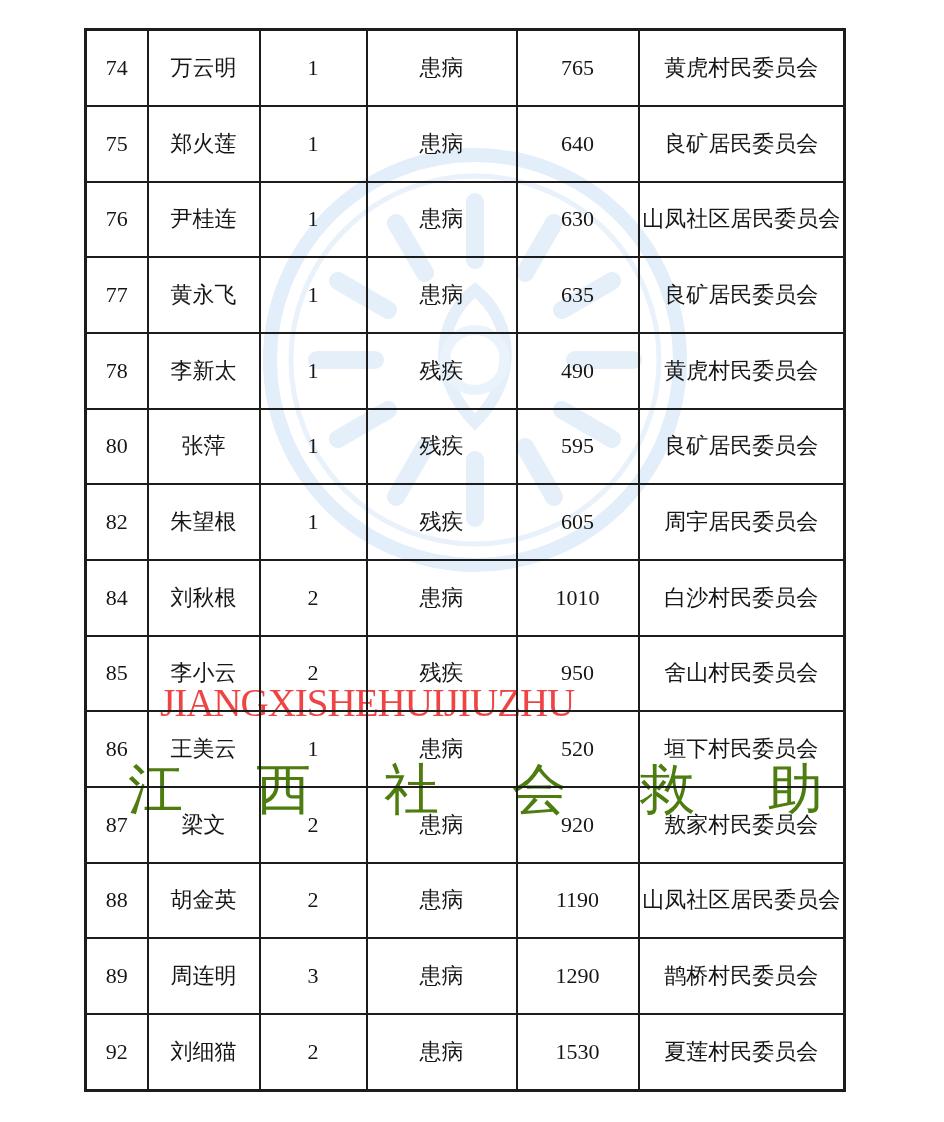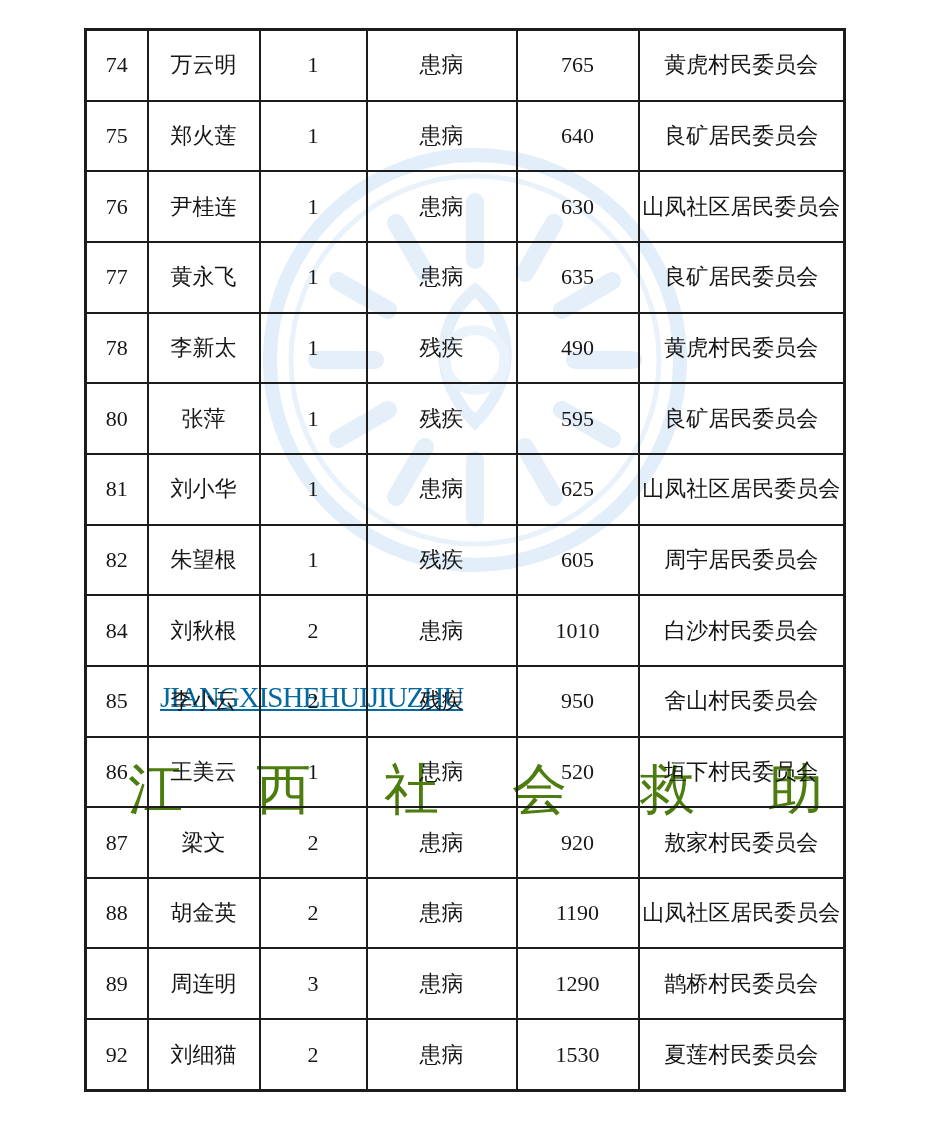--- a/index.html
+++ b/index.html
@@ -29,28 +29,27 @@
     width: 460px;
     height: 460px;
     z-index: 0;
     pointer-events: none;
   }
   .wm-latin {
     position: absolute;
     left: 160px;
     top: 683px;
     z-index: 0;
-    font-size: 29px;
+    font-size: 39px;
     line-height: 1;
     letter-spacing: -1px;
-    color: #0369a1;
+    color: #ef4444;
     font-family: "Liberation Serif", "DejaVu Serif", serif;
     white-space: nowrap;
     pointer-events: none;
-    text-decoration: underline;
   }
   .wm-cn {
     position: absolute;
     left: 128px;
     top: 762px;
     z-index: 0;
     font-size: 55px;
     line-height: 1;
     letter-spacing: 73px;
     color: #4d7c0f;
@@ -171,28 +170,20 @@
     </tr>
         <tr>
       <td>80</td>
       <td>张萍</td>
       <td>1</td>
       <td>残疾</td>
       <td>595</td>
       <td>良矿居民委员会</td>
     </tr>
         <tr>
-      <td>81</td>
-      <td>刘小华</td>
-      <td>1</td>
-      <td>患病</td>
-      <td>625</td>
-      <td>山凤社区居民委员会</td>
-    </tr>
-        <tr>
       <td>82</td>
       <td>朱望根</td>
       <td>1</td>
       <td>残疾</td>
       <td>605</td>
       <td>周宇居民委员会</td>
     </tr>
         <tr>
       <td>84</td>
       <td>刘秋根</td>

